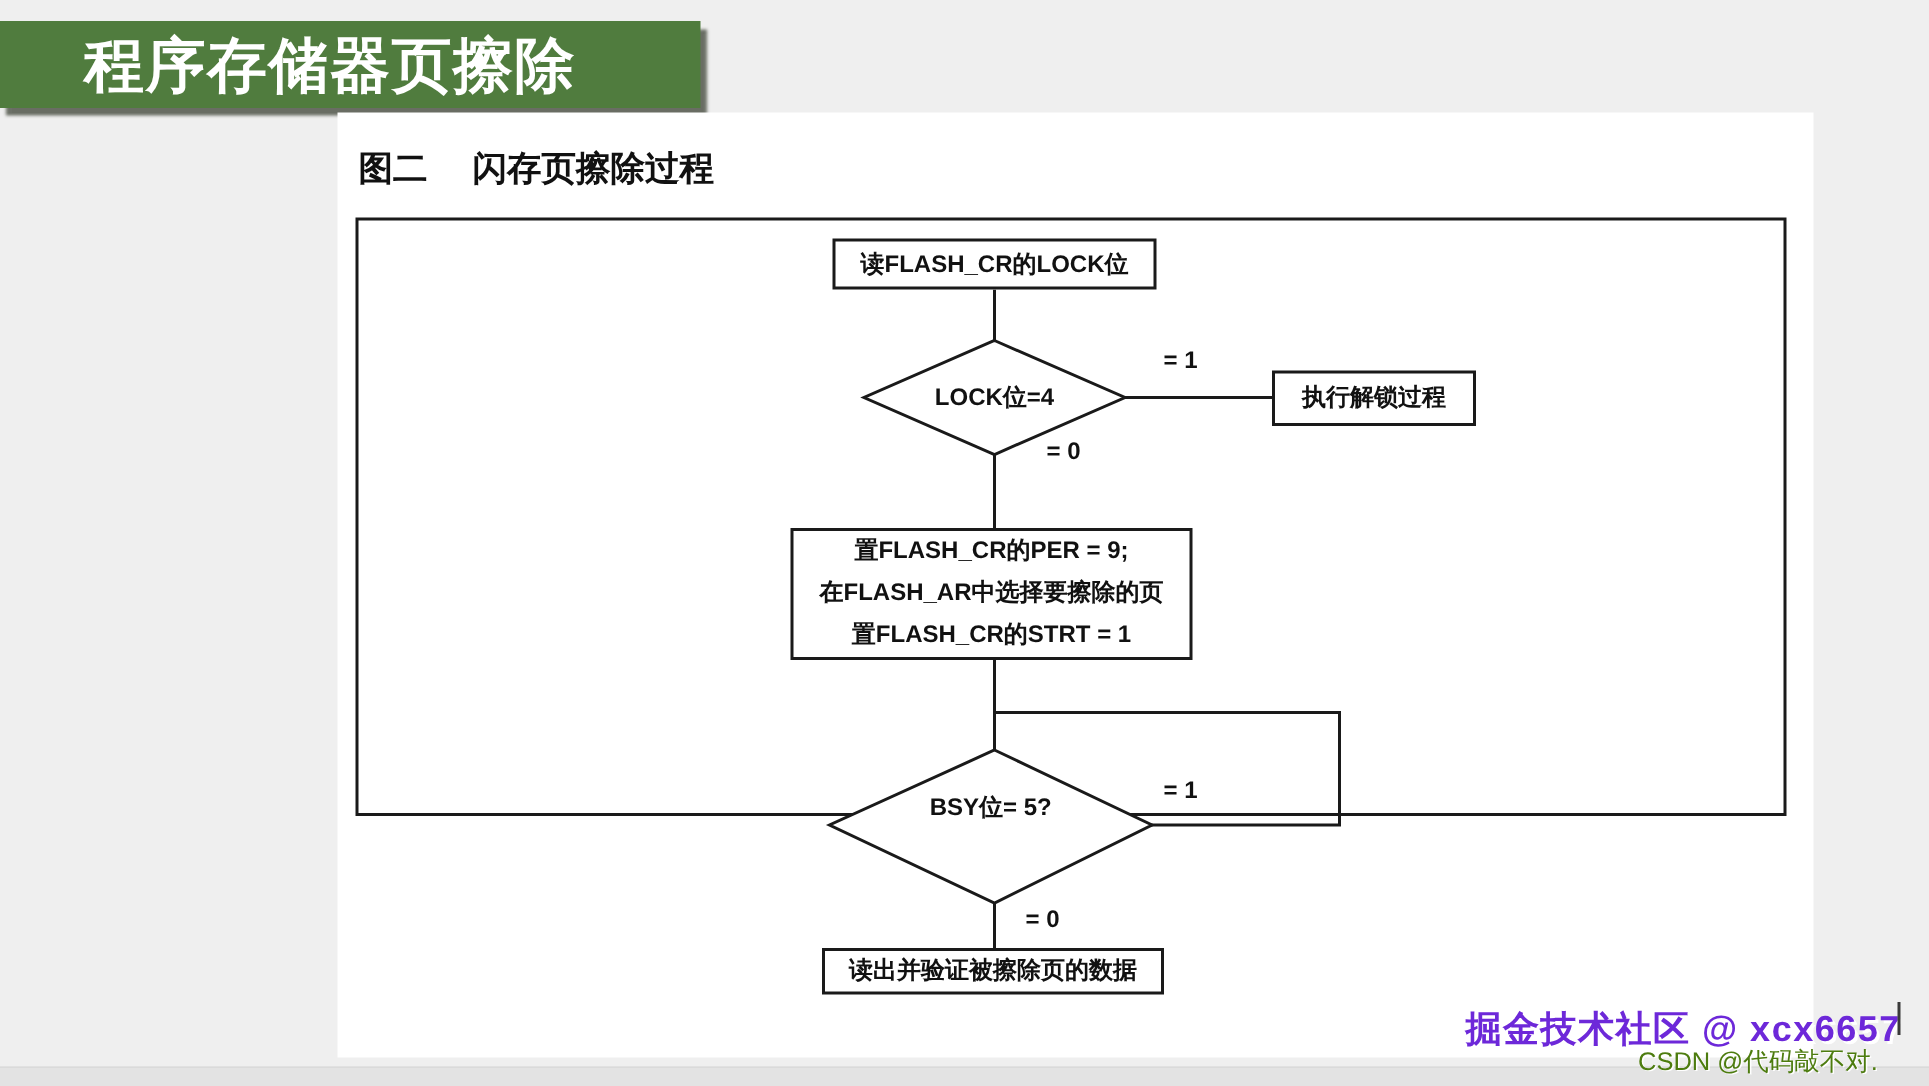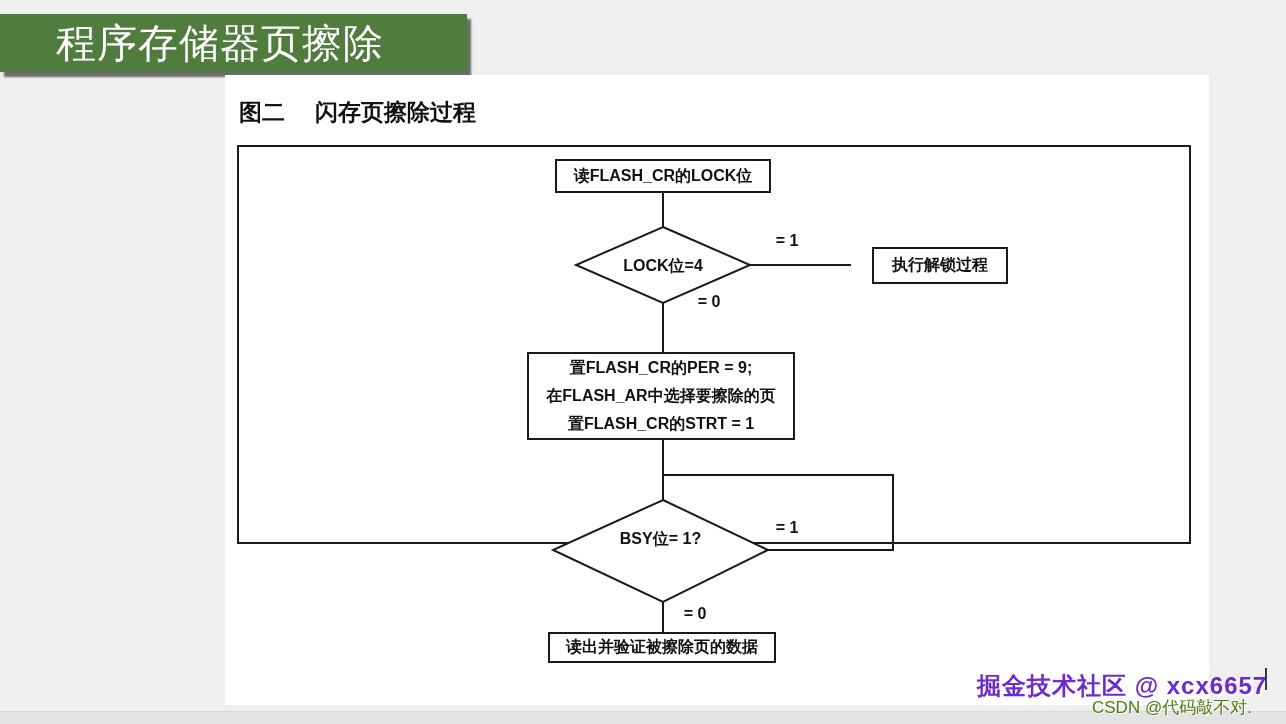--- a/index.html
+++ b/index.html
@@ -21,21 +21,21 @@
     left: 0; top: 14px;
     width: 467px; height: 58px;
     background: #507c3e;
     box-shadow: 4px 5px 2px rgba(60, 66, 52, 0.75);
     display: flex;
     align-items: center;
   }
   .banner-text {
     color: #ffffff;
     font-size: 40px;
-    font-weight: normal;
+    font-weight: bold;
     padding-left: 56px;
     letter-spacing: 1px;
     white-space: nowrap;
   }
   
   .panel {
     position: absolute;
     left: 225px; top: 75px;
     width: 984px; height: 630px;
     background: #ffffff;
@@ -71,21 +71,21 @@
     align-items: center;
     justify-content: center;
     font-size: 16px;
     font-weight: 600;
     color: #111111;
     text-align: center;
     white-space: nowrap;
     z-index: 2;
   }
   .box-read-lock { left: 316px; top: 12px;  width: 216px; height: 34px; }
-  .box-unlock    { left: 609px; top: 100px; width: 136px; height: 37px; margin-left: 24px; }
+  .box-unlock    { left: 609px; top: 100px; width: 136px; height: 37px; }
   .box-erase     { left: 288px; top: 205px; width: 268px; height: 88px; line-height: 28px; }
   .box-verify    { left: 309px; top: 485px; width: 228px; height: 31px; }
   .diamond-label {
     position: absolute;
     font-size: 16px;
     font-weight: 600;
     color: #111111;
     text-align: center;
     white-space: nowrap;
     z-index: 2;
@@ -190,21 +190,21 @@
         <span>执行解锁过程</span>
       </div>
 
       <div class="node box-erase">
         <span>置FLASH_CR的PER = 9;</span>
         <span>在FLASH_AR中选择要擦除的页</span>
         <span>置FLASH_CR的STRT = 1</span>
       </div>
 
       <div class="diamond-label d2-label">
-        <div>BSY位= 1?</div>
+        <div>BSY位= 5?</div>
       </div>
 
       <div class="node box-verify">
         <span>读出并验证被擦除页的数据</span>
       </div>
 
       <div class="edge-label lbl-lock-yes">= 1</div>
       <div class="edge-label lbl-lock-no">= 0</div>
       <div class="edge-label lbl-busy-yes">= 1</div>
       <div class="edge-label lbl-busy-no">= 0</div>

